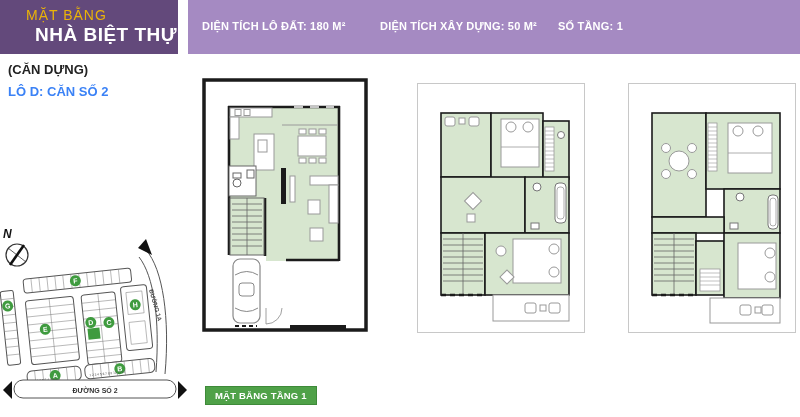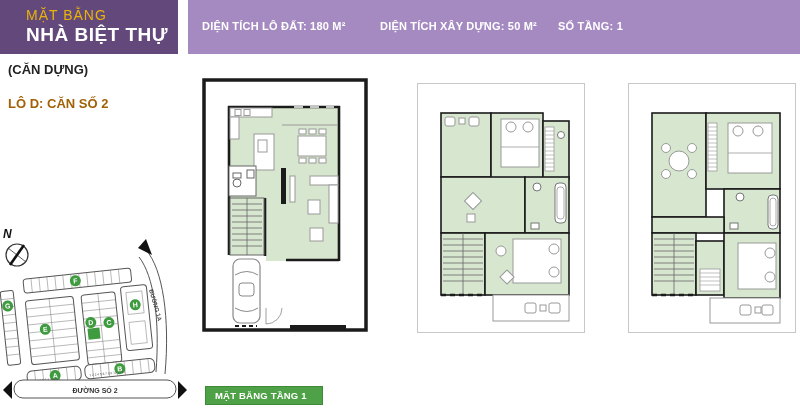--- a/index.html
+++ b/index.html
@@ -2,29 +2,29 @@
 <html><head>
 <meta charset="utf-8">
 <style>
   html,body{margin:0;padding:0;background:#fff;}
   .stage{position:relative;width:800px;height:417px;background:#fff;overflow:hidden;
          font-family:"Liberation Sans","DejaVu Sans",sans-serif;}
   
   .hdr{position:absolute;left:0;top:0;width:178px;height:54px;background:#63497b;color:#fff;
        box-sizing:border-box;padding:7px 0 0 26px;}
   .hdr .l1{font-size:14px;letter-spacing:1px;color:#eab308;}
-  .hdr .l2{font-size:19px;font-weight:bold;letter-spacing:.5px;margin-top:1px;}
+  .hdr .l2{font-size:19px;font-weight:bold;letter-spacing:.5px;margin-top:1px;margin-left:9px;}
   .bar{position:absolute;left:188px;top:0;width:612px;height:54px;background:#a58ac2;}
   .bar span{position:absolute;top:20px;color:#fff;font-size:11px;font-weight:bold;letter-spacing:.2px;white-space:nowrap;}
   .sub1{position:absolute;left:8px;top:62px;font-size:13px;font-weight:bold;color:#222;}
-  .sub2{position:absolute;left:8px;top:84px;font-size:13px;font-weight:bold;color:#a16207;margin-top:12px;}
+  .sub2{position:absolute;left:8px;top:84px;font-size:13px;font-weight:bold;color:#3b82f6;}
   
   .plan{position:absolute;}
   .plan-label{position:absolute;top:386px;background:#4fa148;border:1px solid #3e8a39;color:#fff;
-              font-size:9.5px;font-weight:bold;padding:3px 15px 3px 9px;white-space:nowrap;letter-spacing:.2px;}
+              font-size:9.5px;font-weight:bold;padding:3px 9px 3px 9px;white-space:nowrap;letter-spacing:.2px;}
   svg{display:block;}
   text{font-family:"Liberation Sans","DejaVu Sans",sans-serif;}
 </style>
 </head>
 <body>
 
 <div class="stage">
 
   <div class="hdr">
     <div class="l1">MẶT BẰNG</div>

